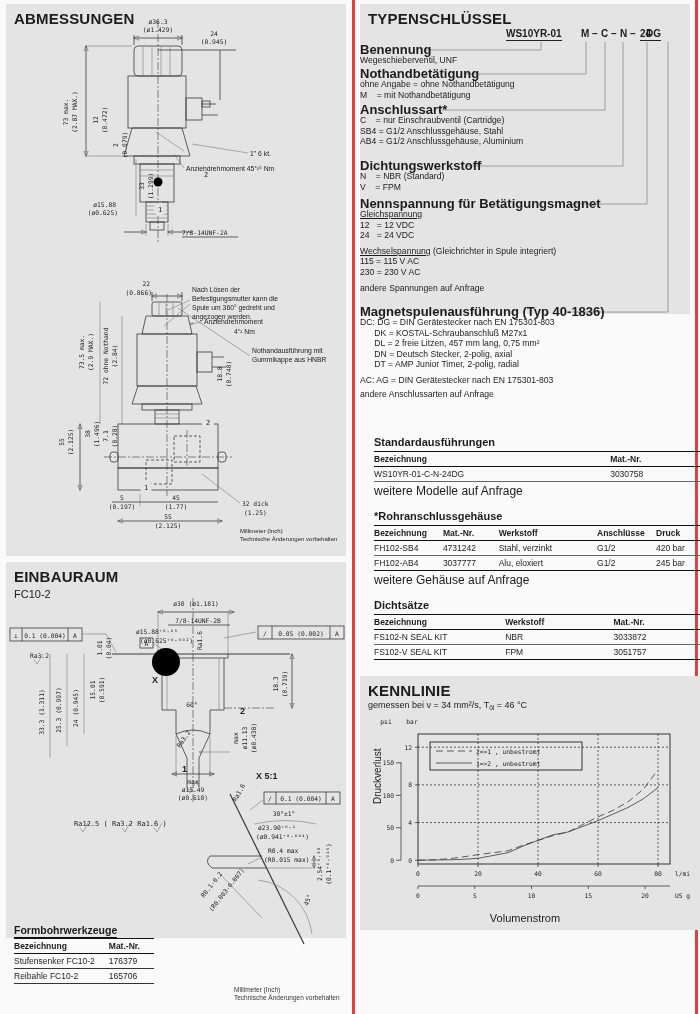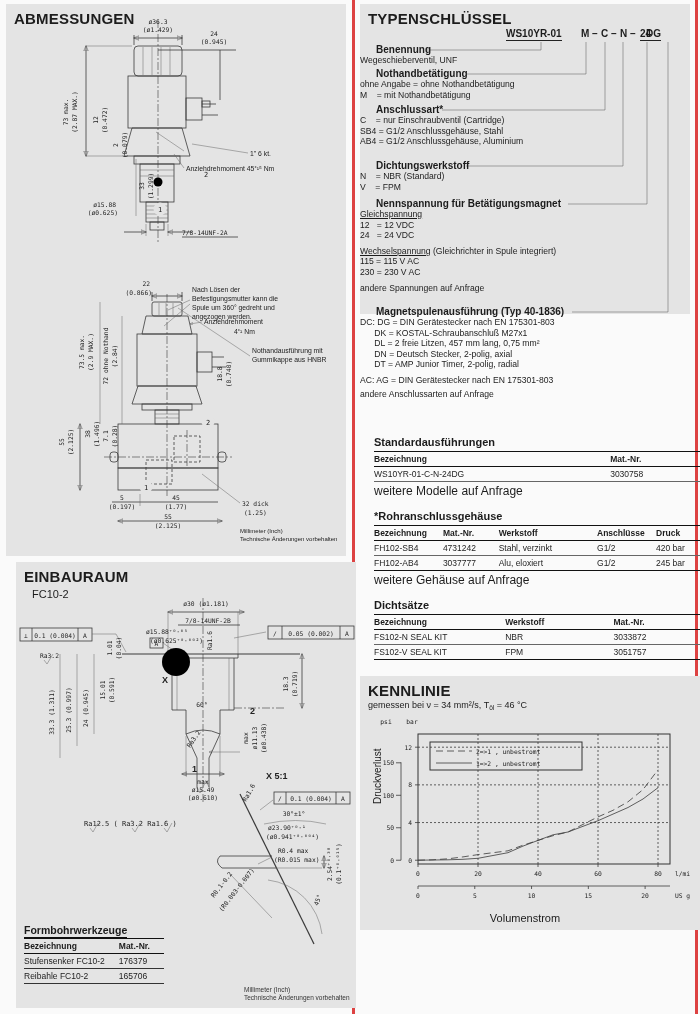--- a/index.html
+++ b/index.html
@@ -1,35 +1,35 @@
 <!DOCTYPE html>
 <html><head>
 <meta charset="utf-8">
 <style>
   html,body{margin:0;padding:0;}
   body{width:700px;height:1014px;position:relative;background:#fafafa;
        font-family:"Liberation Sans",sans-serif;color:#1c1c1c;overflow:hidden;}
   .vline{position:absolute;top:0;height:1014px;width:3px;background:#dd4242;}
   .panel{position:absolute;background:#e4e4e4;}
   .ptitle{position:absolute;font-size:15px;font-weight:bold;letter-spacing:.2px;}
-  .psub{position:absolute;font-size:11px;margin-left:8px;}
+  .psub{position:absolute;font-size:11px;}
   svg{position:absolute;left:0;top:0;}
   svg text{font-family:"DejaVu Sans Mono",monospace;font-size:6.3px;fill:#222;}
   svg text.note{font-family:"Liberation Sans",sans-serif;font-size:6.8px;}
   svg text.big{font-family:"Liberation Sans",sans-serif;font-size:9px;font-weight:bold;}
   svg text.circ{font-size:7px;}
   svg line,svg rect.ln,svg polyline,svg polygon,svg path{stroke:#3a3a3a;fill:none;stroke-width:.8;}
   svg .thin{stroke-width:.5;stroke:#666;}
   svg .thick{stroke-width:1.2;}
   svg .cl{stroke-dasharray:8,2,2,2;stroke-width:.6;}
   svg .dsh{stroke-dasharray:3,2;}
   svg .wfill{fill:#e4e4e4;}
   
   .ts-sec{position:absolute;left:8;}
-  .ts-h{font-size:10px;font-weight:bold;line-height:11px;white-space:pre;padding-left:16px;}
+  .ts-h{font-size:13px;font-weight:bold;line-height:11px;white-space:pre;}
   .ts-line{font-size:8.6px;line-height:10.6px;white-space:pre;}
   .ts-gap{height:5px;}
   .u{text-decoration:underline;}
   .code-part{position:absolute;font-size:10px;font-weight:bold;white-space:pre;}
   .code-u{border-bottom:1.5px solid #222;padding-bottom:1px;}
   
   .tbl-title{font-size:11px;font-weight:bold;margin:0 0 3px 0;}
   table.dt{border-collapse:collapse;width:328px;font-size:8.5px;border-top:1.6px solid #111;}
   table.dt th{font-weight:bold;text-align:left;border-bottom:1.4px solid #111;padding:2px 2px 2px 0;}
   table.dt td{border-bottom:.8px solid #666;padding:2px 2px 2px 0;}
@@ -201,21 +201,21 @@
       <text x="238" y="511">(1.25)</text>
       <line x1="234" y1="499" x2="196" y2="470" class="thin"></line>
       <text x="202" y="416" text-anchor="middle" class="circ" dy="4.5">2</text>
       <text x="140" y="481" text-anchor="middle" class="circ" dy="4.5">1</text>
       <text x="234" y="529" class="note" style="font-size:6px">Millimeter (Inch)</text>
       <text x="234" y="537" class="note" style="font-size:6px">Technische Änderungen vorbehalten</text>
     </g>
   </svg>
 </div>
 
-<div class="panel" style="left:16px;top:562px;width:340px;height:446px">
+<div class="panel" style="left:6px;top:562px;width:340px;height:376px">
   <div class="ptitle" style="left:8px;top:6px">EINBAURAUM</div>
   <div class="psub" style="left:8px;top:26px">FC10-2</div>
   <svg width="340" height="446" viewBox="0 0 340 446">
     <defs>
       <marker id="ein-ar" viewBox="0 0 10 10" refX="9" refY="5" markerWidth="7" markerHeight="7" orient="auto-start-reverse">
         <path d="M0,1L10,5L0,9z" fill="#3a3a3a" stroke="none"></path>
       </marker>
     </defs>
     <g>
       <line x1="187" y1="36" x2="187" y2="242" class="cl"></line>

